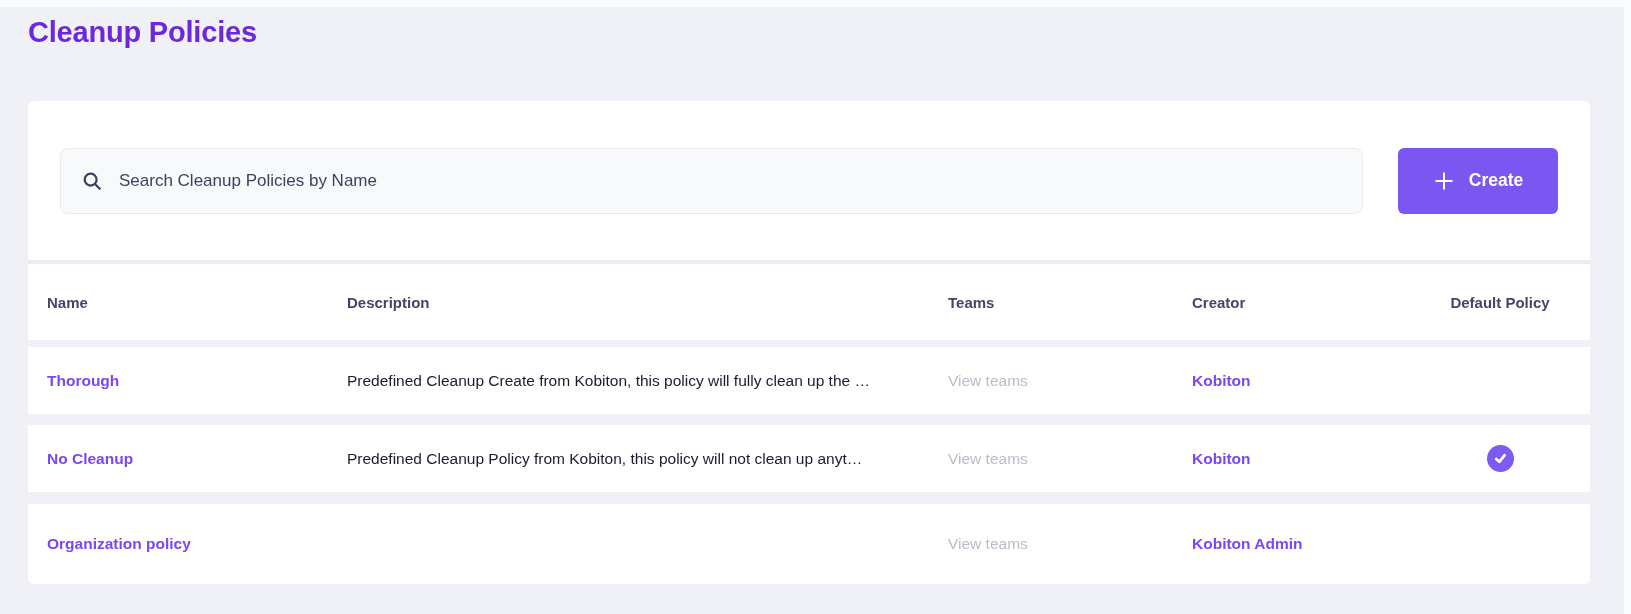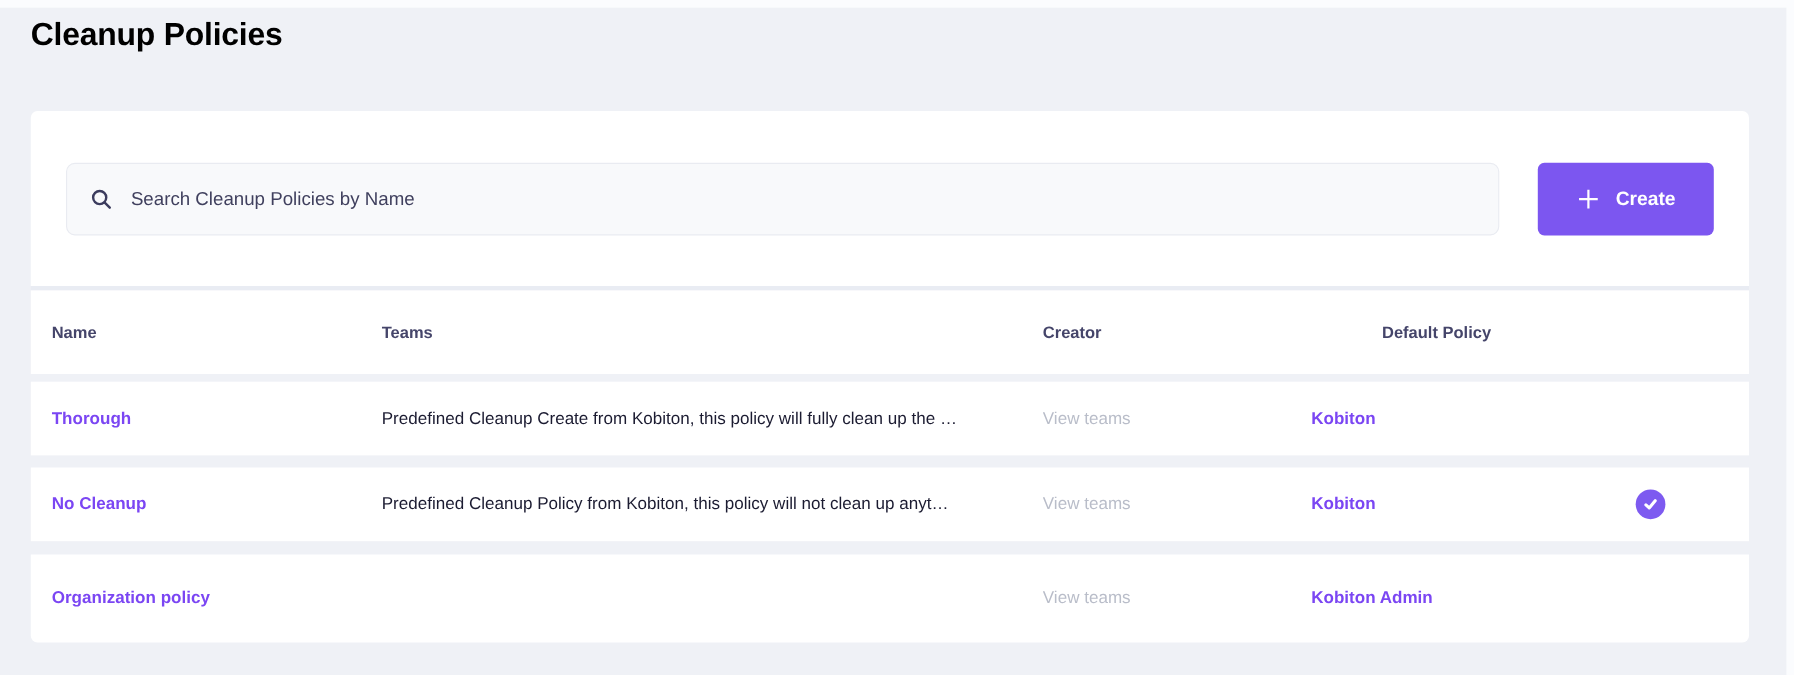--- a/index.html
+++ b/index.html
@@ -10,21 +10,21 @@
     position: relative;
   }
   .page-edge-top { position: absolute; top: 0; left: 0; width: 1631px; height: 7px; background: #fbfcfe; }
   .page-edge-right { position: absolute; top: 0; right: 0; width: 7px; height: 614px; background: #fbfcfe; }
 
   .page-title {
     margin: 16px 0 0 28px;
     font-size: 29px;
     font-weight: 700;
     letter-spacing: -0.2px;
-    color: #000000;
+    color: #6d28d9;
   }
 
   .card {
     width: 1562px;
     margin: 52px 0 0 28px;
   }
 
   
   .search-section {
     background: #ffffff;
@@ -148,20 +148,21 @@
         </svg>
       </span>
       <span>Create</span>
     </button>
   </div>
 
   <div class="divider"></div>
 
   <div class="grid-row thead">
     <div class="cell">Name</div>
+    <div class="cell">Description</div>
     <div class="cell">Teams</div>
     <div class="cell">Creator</div>
     <div class="cell th-center">Default Policy</div>
   </div>
 
   <div class="grid-row row">
     <div class="cell"><a class="name-link">Thorough</a></div>
     <div class="cell desc">Predefined Cleanup Create from Kobiton, this policy will fully clean up the …</div>
     <div class="cell"><span class="teams-link">View teams</span></div>
     <div class="cell creator">Kobiton</div>

